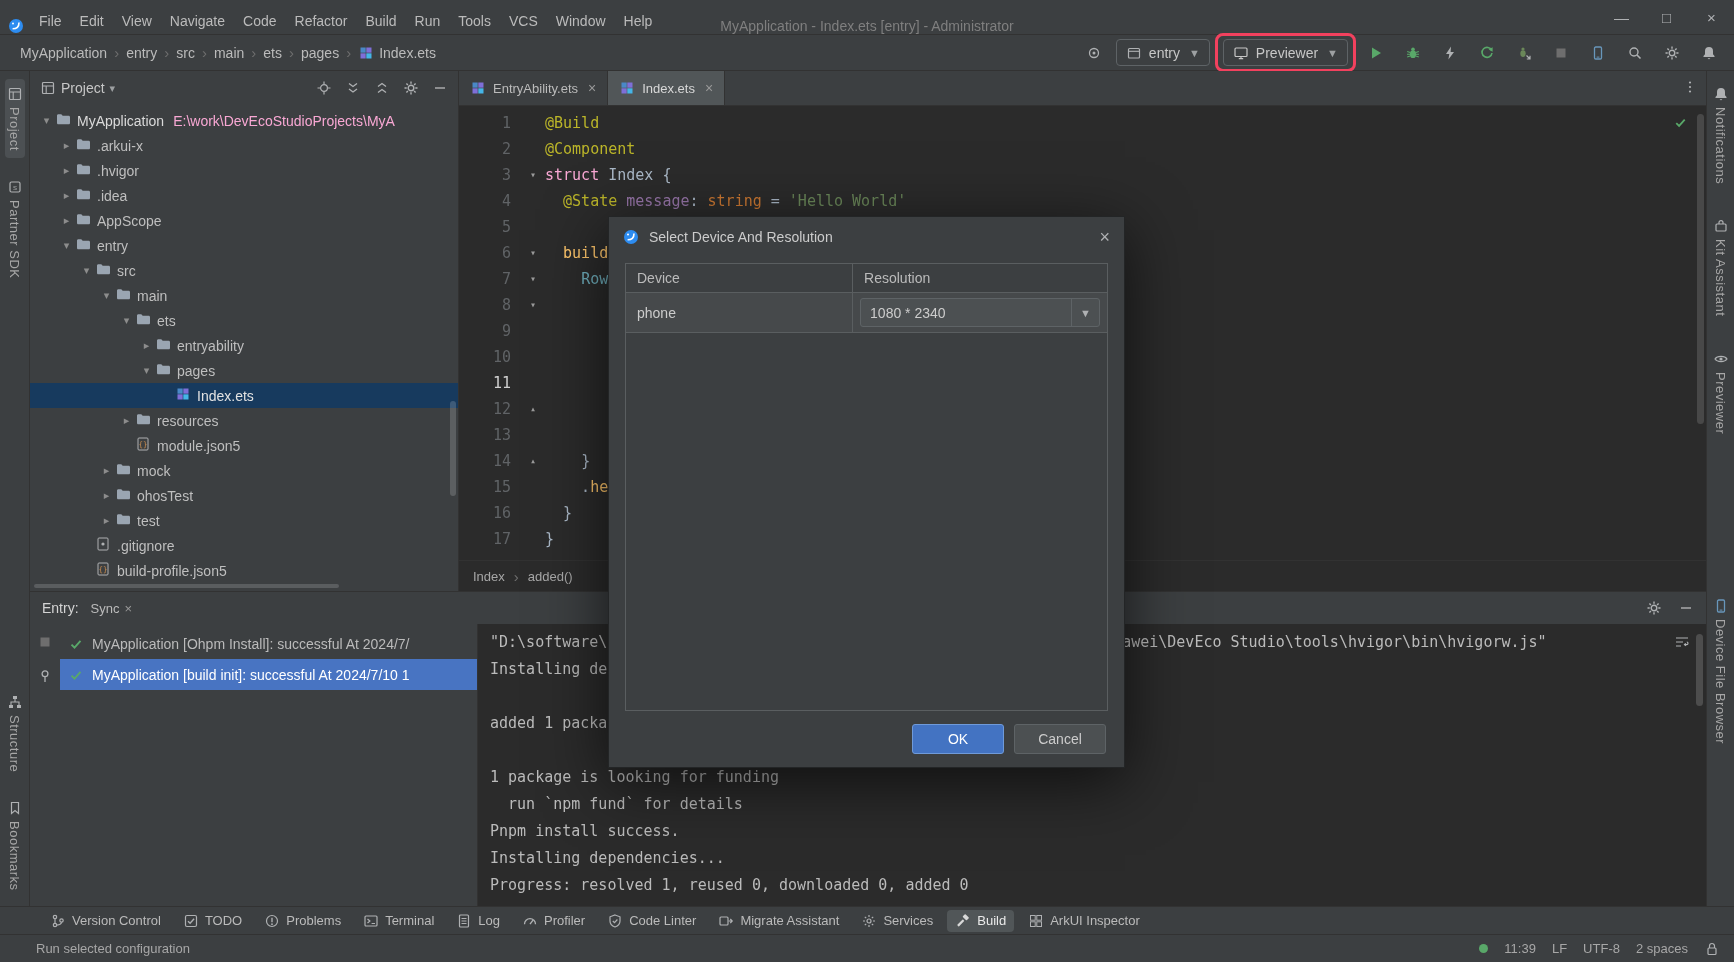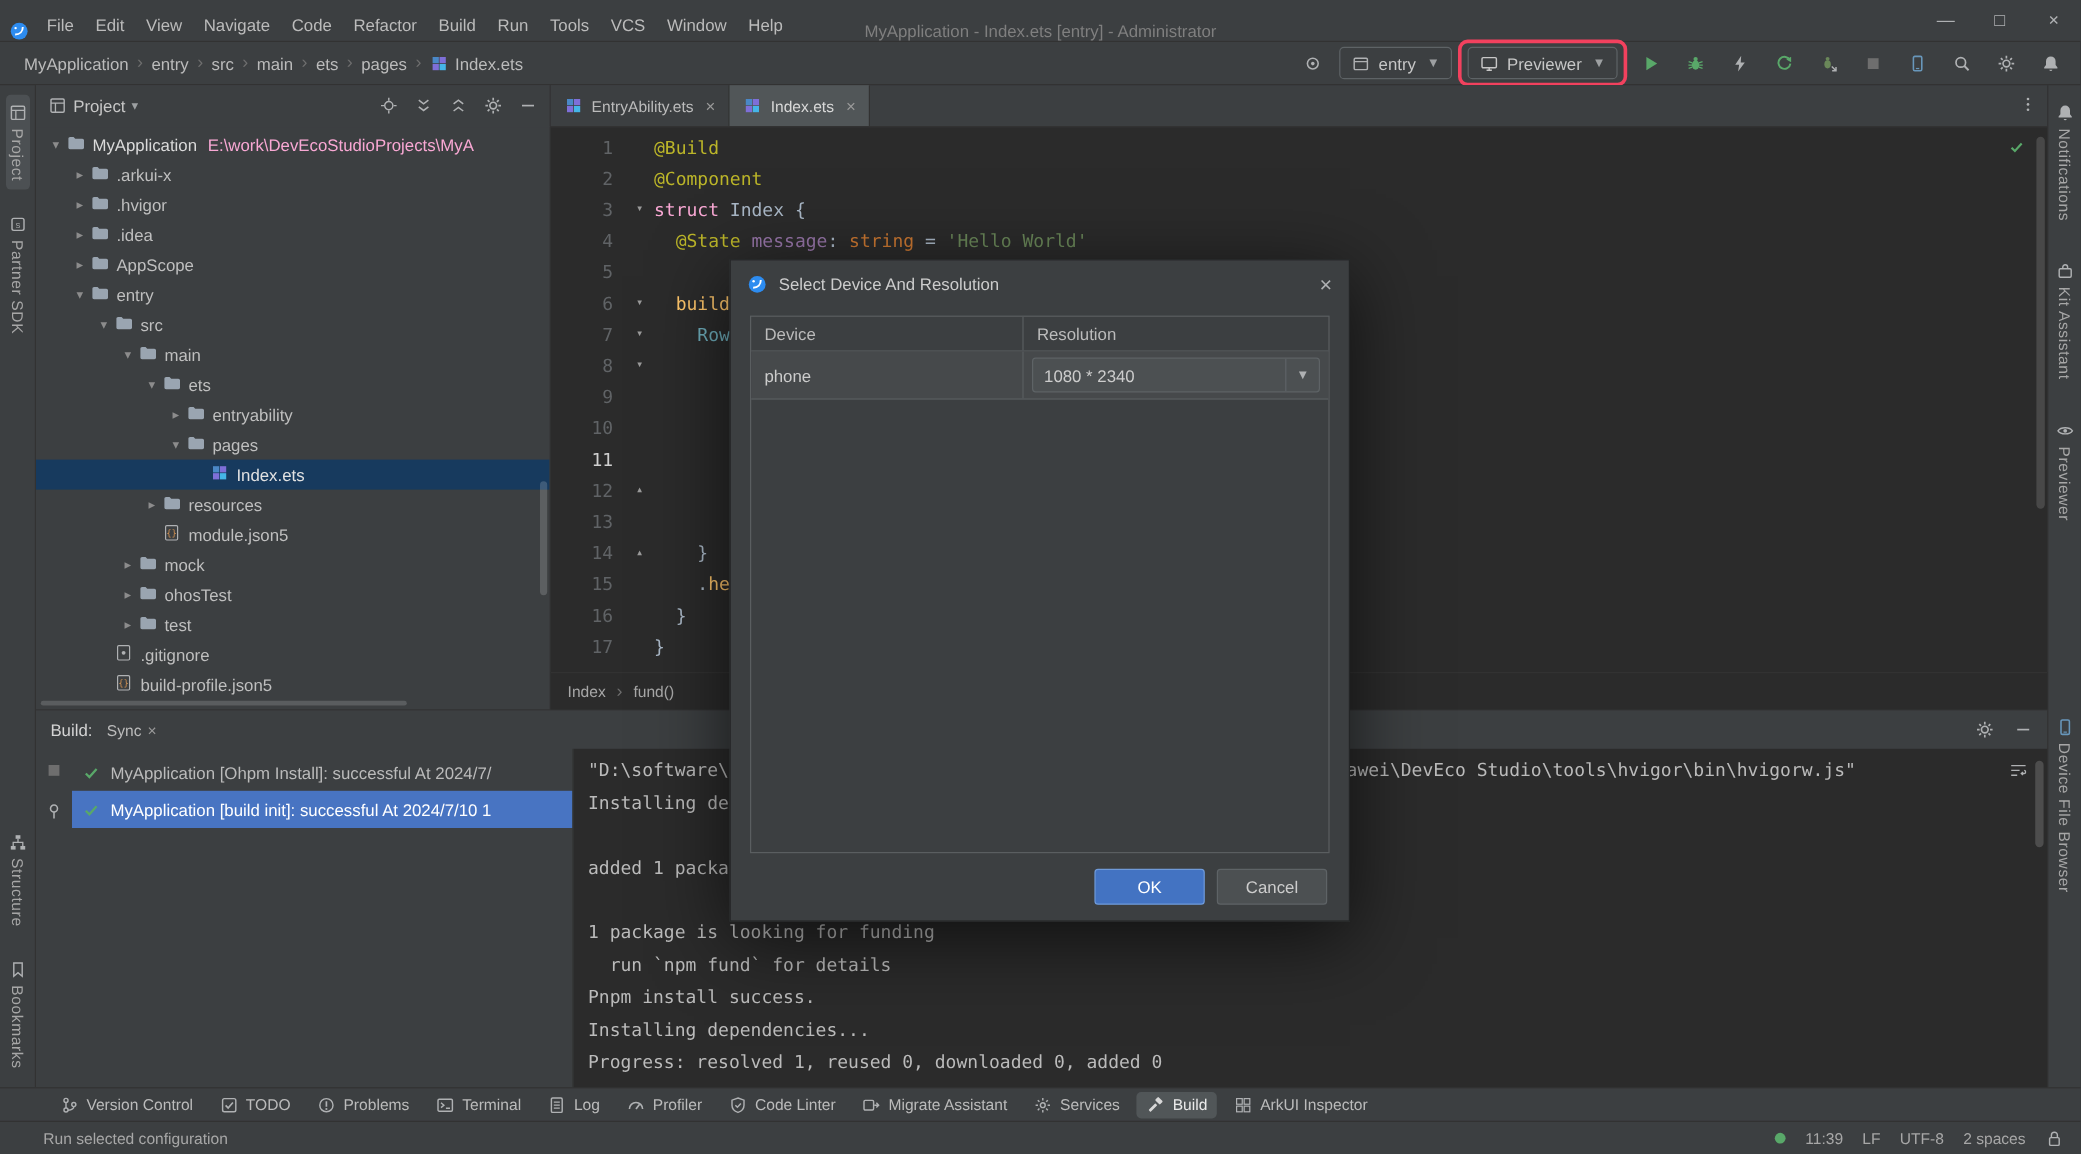--- a/index.html
+++ b/index.html
@@ -644,29 +644,29 @@
               <div class="cline"><span class="gut-num">16</span><span class="gut-fold"></span><span class="ctext"><span style="color:#A9B7C6">  </span><span style="color:#A9B7C6">}</span></span></div>
               <div class="cline"><span class="gut-num">17</span><span class="gut-fold"></span><span class="ctext"><span style="color:#A9B7C6">}</span></span></div>
               <span class="ed-check"><svg viewBox="0 0 16 16" width="15" height="15">
                   <path d="M3.5 8.6l3 3 6-6.7" stroke="#59A869" fill="none" stroke-width="1.9"></path>
                 </svg></span>
               <div class="ed-scroll"></div>
             </div>
           <div class="ed-crumb" id="ed-crumb">
               <span>Index</span>
               <span class="crumb-sep">›</span>
-              <span>fund()</span>
+              <span>added()</span>
             </div>
         </div>
 
       </div>
 
       <div class="build">
         <div class="build-head">
-          <span class="build-label">Build:</span>
+          <span class="build-label">Entry:</span>
           <span class="build-tab">
             <span>Sync</span>
             <span class="tab-close">×</span>
           </span>
           <span class="build-head-actions" id="build-head-actions">
               <span style="display:inline-flex">
                 <span class="icon">
                   <svg viewBox="0 0 16 16" width="16" height="16">
                     <circle cx="8" cy="8" r="2.8" stroke="#AFB1B3" stroke-width="1.4" fill="none"></circle>
                     <path d="M8 1.5v2.2M8 12.3v2.2M1.5 8h2.2M12.3 8h2.2M3.4 3.4l1.5 1.5M11.1 11.1l1.5 1.5M12.6 3.4l-1.5 1.5M4.9 11.1l-1.5 1.5" stroke="#AFB1B3" stroke-width="1.4"></path>

